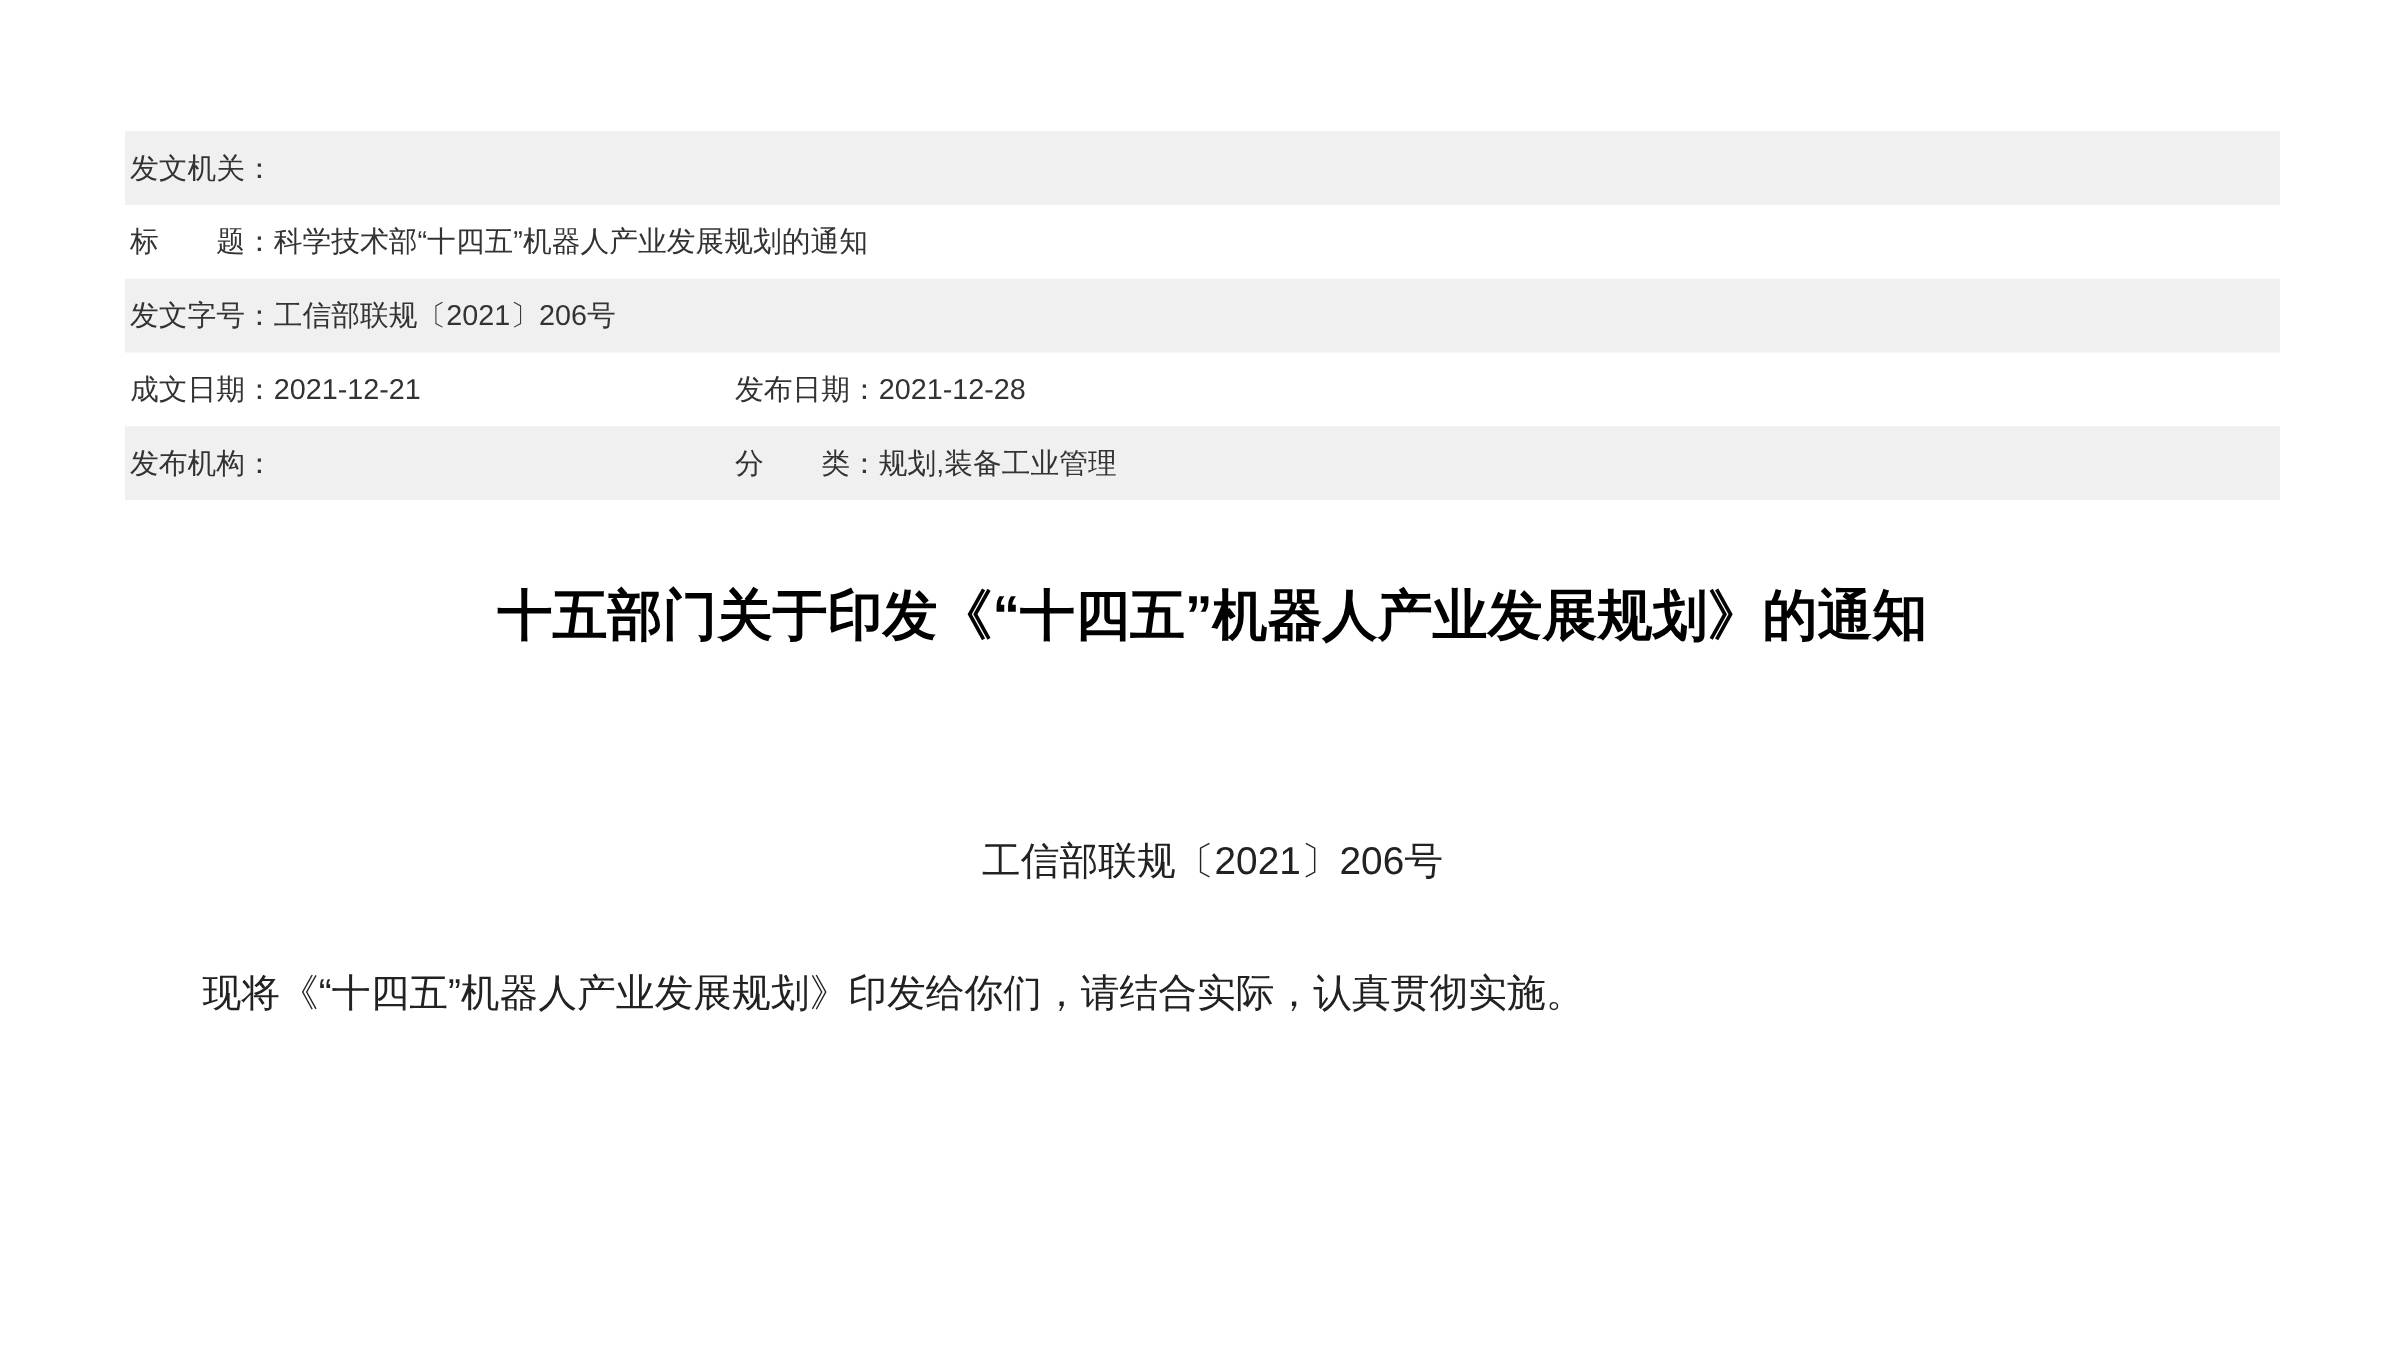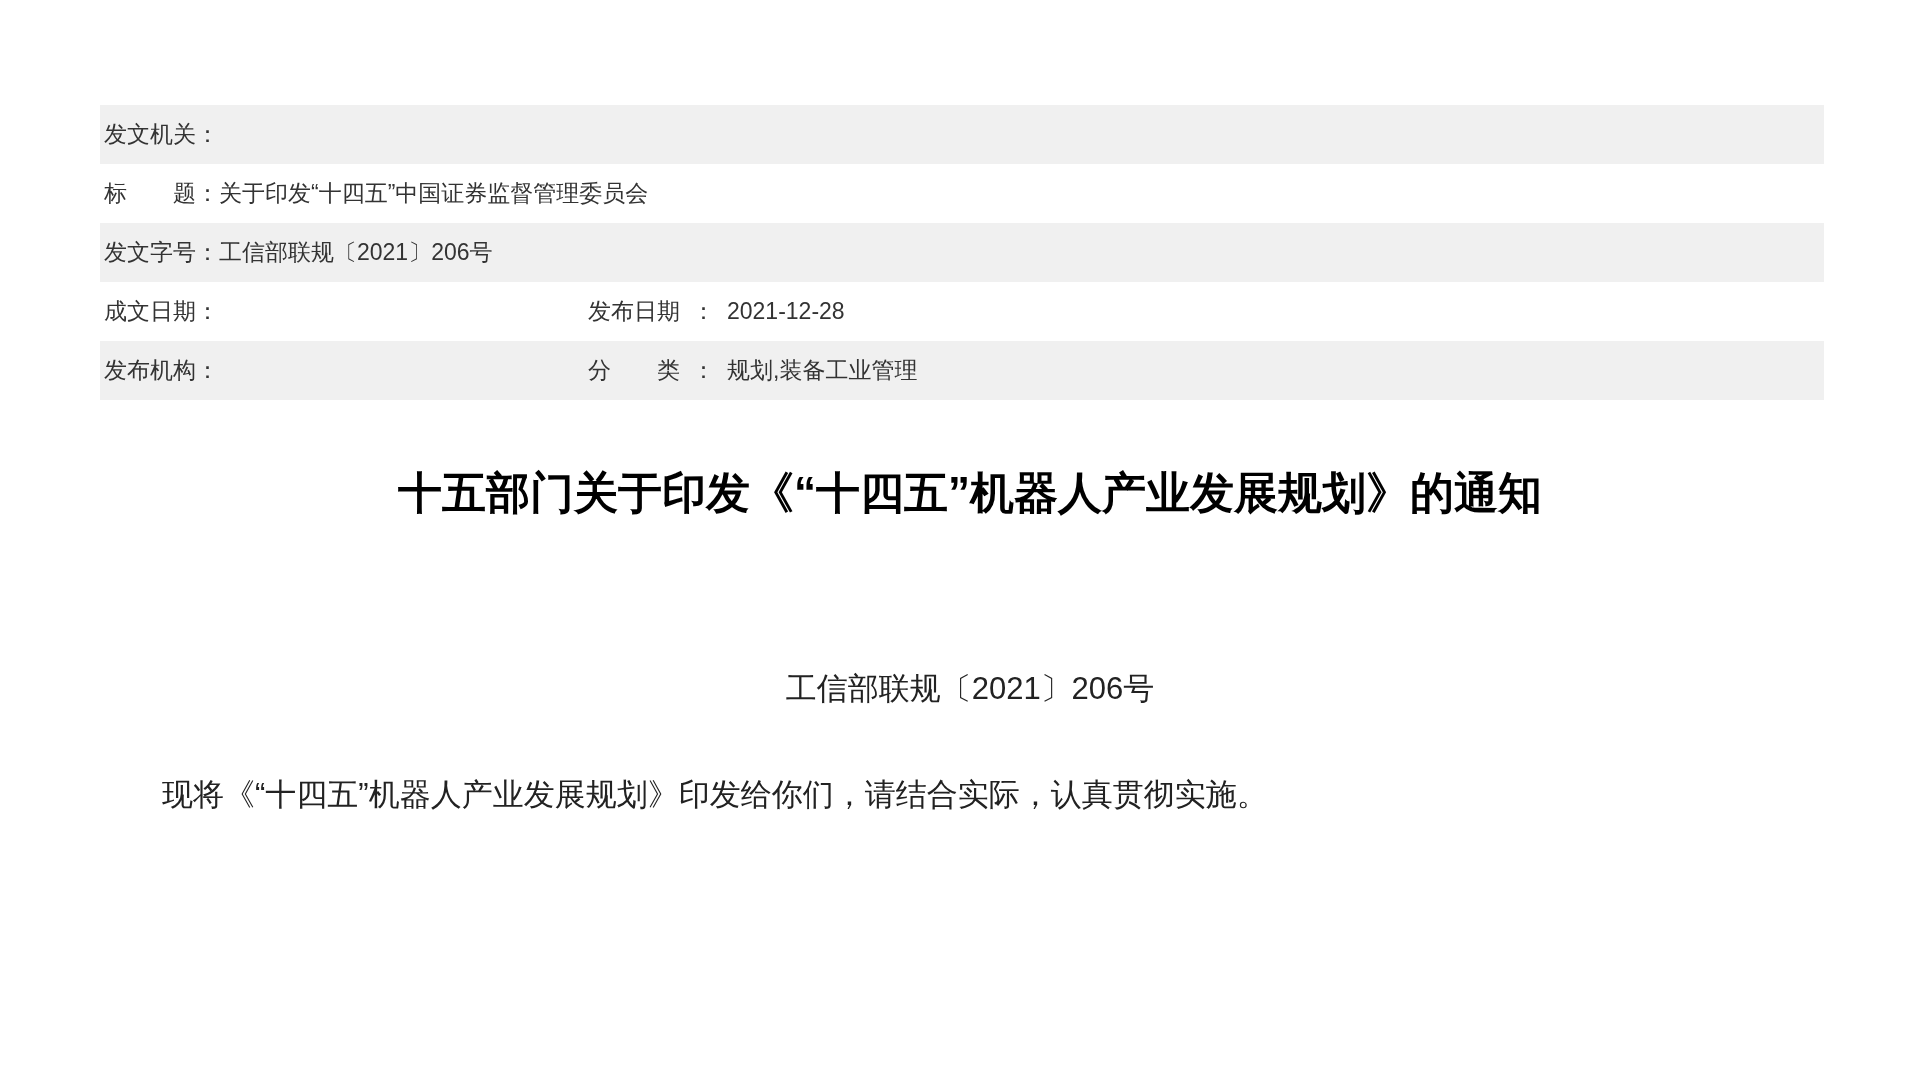--- a/index.html
+++ b/index.html
@@ -34,21 +34,21 @@
   .meta-label{
     width:92px;
     flex:0 0 92px;
     text-align:justify;
     text-align-last:justify;
   }
   .meta-colon{flex:0 0 23px;}
   .meta-value{flex:1 1 auto;}
   .meta-cell{display:flex;}
   .meta-cell.c1{flex:0 0 484px;}
-  .meta-cell.c2{flex:1 1 auto;gap:12px;}
+  .meta-cell.c2{flex:1 1 auto;}
   
   .doc-title{
     margin-top:64px;
     font-size:44px;
     line-height:57px;
     font-weight:700;
     text-align:center;
     color:var(--title-text);
   }
   .doc-number{
@@ -75,33 +75,34 @@
     <div class="meta">
 
       <div class="meta-row stripe">
         <span class="meta-label">发文机关</span>
         <span class="meta-colon">：</span>
       </div>
 
       <div class="meta-row">
         <span class="meta-label">标题</span>
         <span class="meta-colon">：</span>
-        <div class="meta-value">关于印发“十四五”中国证券监督管理委员会</div>
+        <div class="meta-value">科学技术部“十四五”机器人产业发展规划的通知</div>
       </div>
 
       <div class="meta-row stripe">
         <span class="meta-label">发文字号</span>
         <span class="meta-colon">：</span>
         <div class="meta-value">工信部联规〔2021〕206号</div>
       </div>
 
       <div class="meta-row">
         <div class="meta-cell c1">
           <span class="meta-label">成文日期</span>
           <span class="meta-colon">：</span>
+          <div class="meta-value">2021-12-21</div>
         </div>
         <div class="meta-cell c2">
           <span class="meta-label">发布日期</span>
           <span class="meta-colon">：</span>
           <div class="meta-value">2021-12-28</div>
         </div>
       </div>
 
       <div class="meta-row stripe">
         <div class="meta-cell c1">

